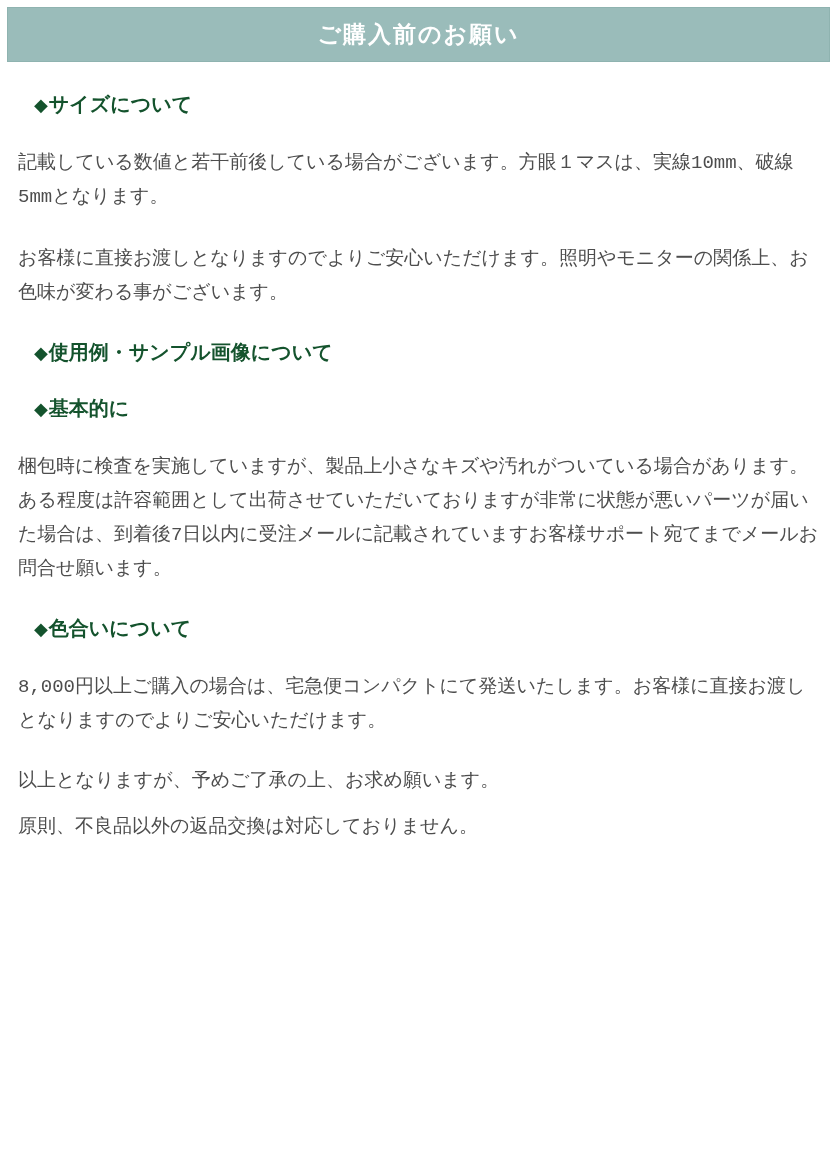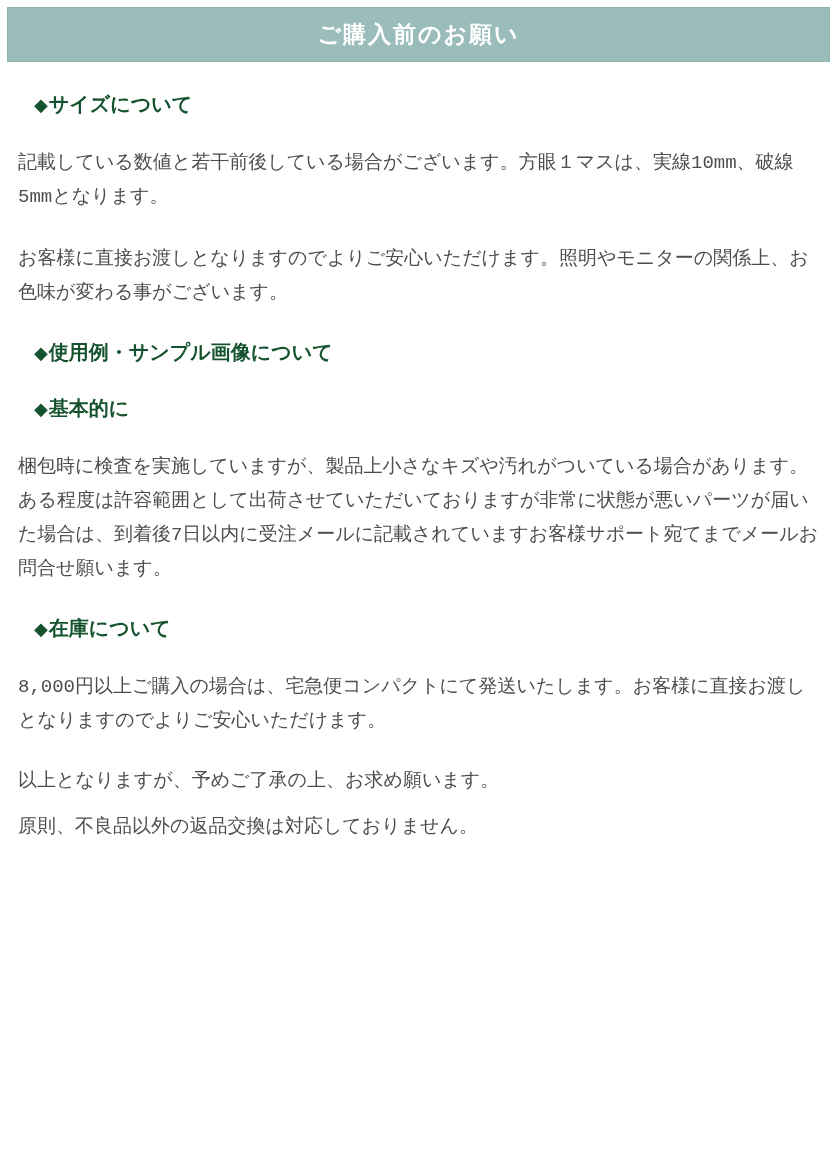--- a/index.html
+++ b/index.html
@@ -91,21 +91,21 @@
 
     <section>
       <h2 class="sec-heading"><span class="diamond">◆</span><span>基本的に</span></h2>
       <p class="para">梱包時に検査を実施していますが、製品上小さなキズや汚れがついている場合があります。ある程度は許容範囲として出荷させていただいておりますが非常に状態が悪いパーツが届いた場合は、到着後7日以内に受注メールに記載されていますお客様サポート宛てまでメールお問合せ願います。</p>
     </section>
 
     <section>
     </section>
 
     <section>
-      <h2 class="sec-heading"><span class="diamond">◆</span><span>在庫について</span></h2>
+      <h2 class="sec-heading"><span class="diamond">◆</span><span>色合いについて</span></h2>
       <p class="para">8,000円以上ご購入の場合は、宅急便コンパクトにて発送いたします。お客様に直接お渡しとなりますのでよりご安心いただけます。</p>
     </section>
 
     <div class="closing">
       <p class="para">以上となりますが、予めご了承の上、お求め願います。</p>
       <p class="para">原則、不良品以外の返品交換は対応しておりません。</p>
     </div>
 
   </div>
 </div>

